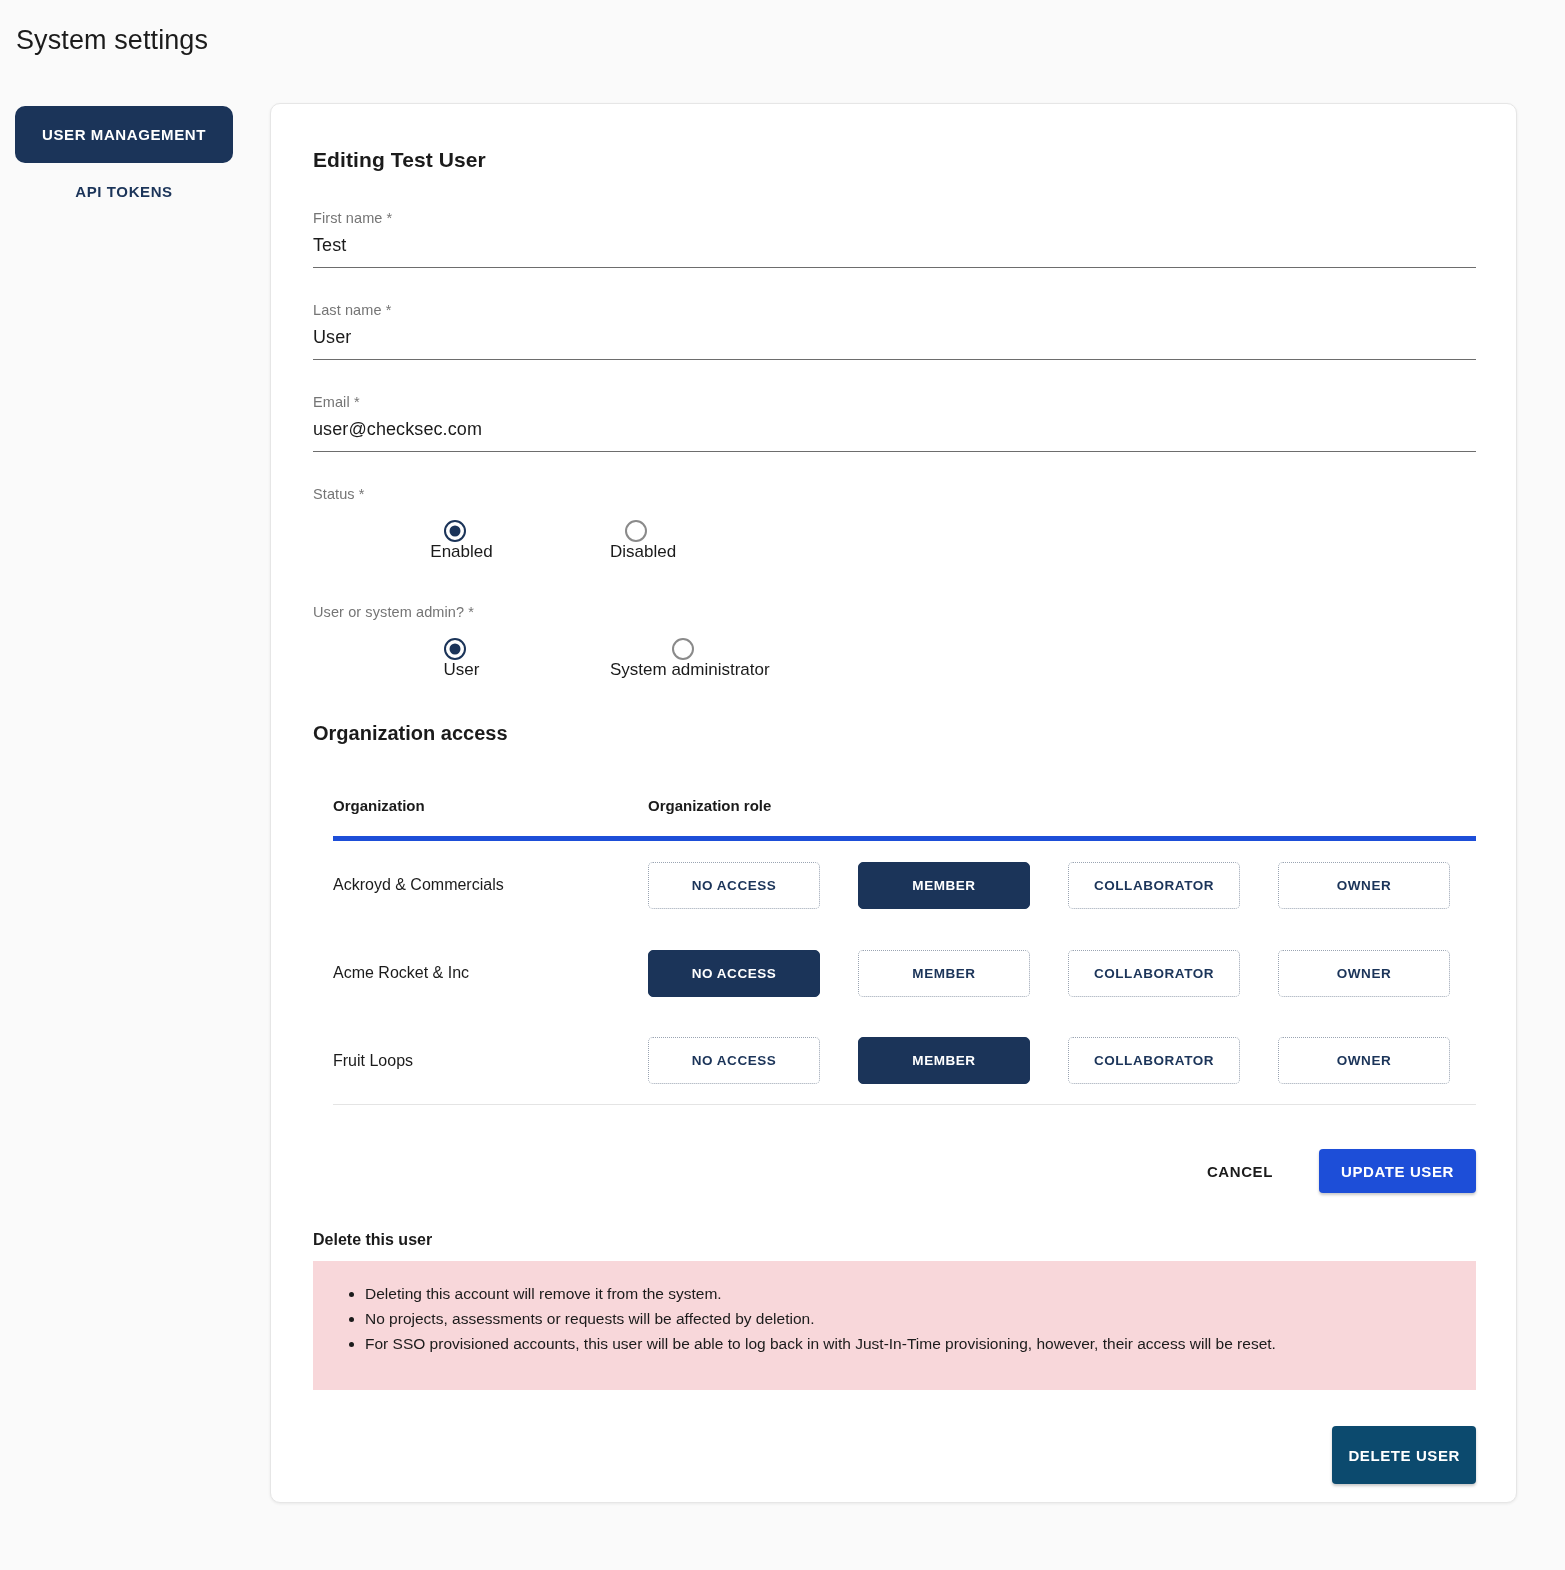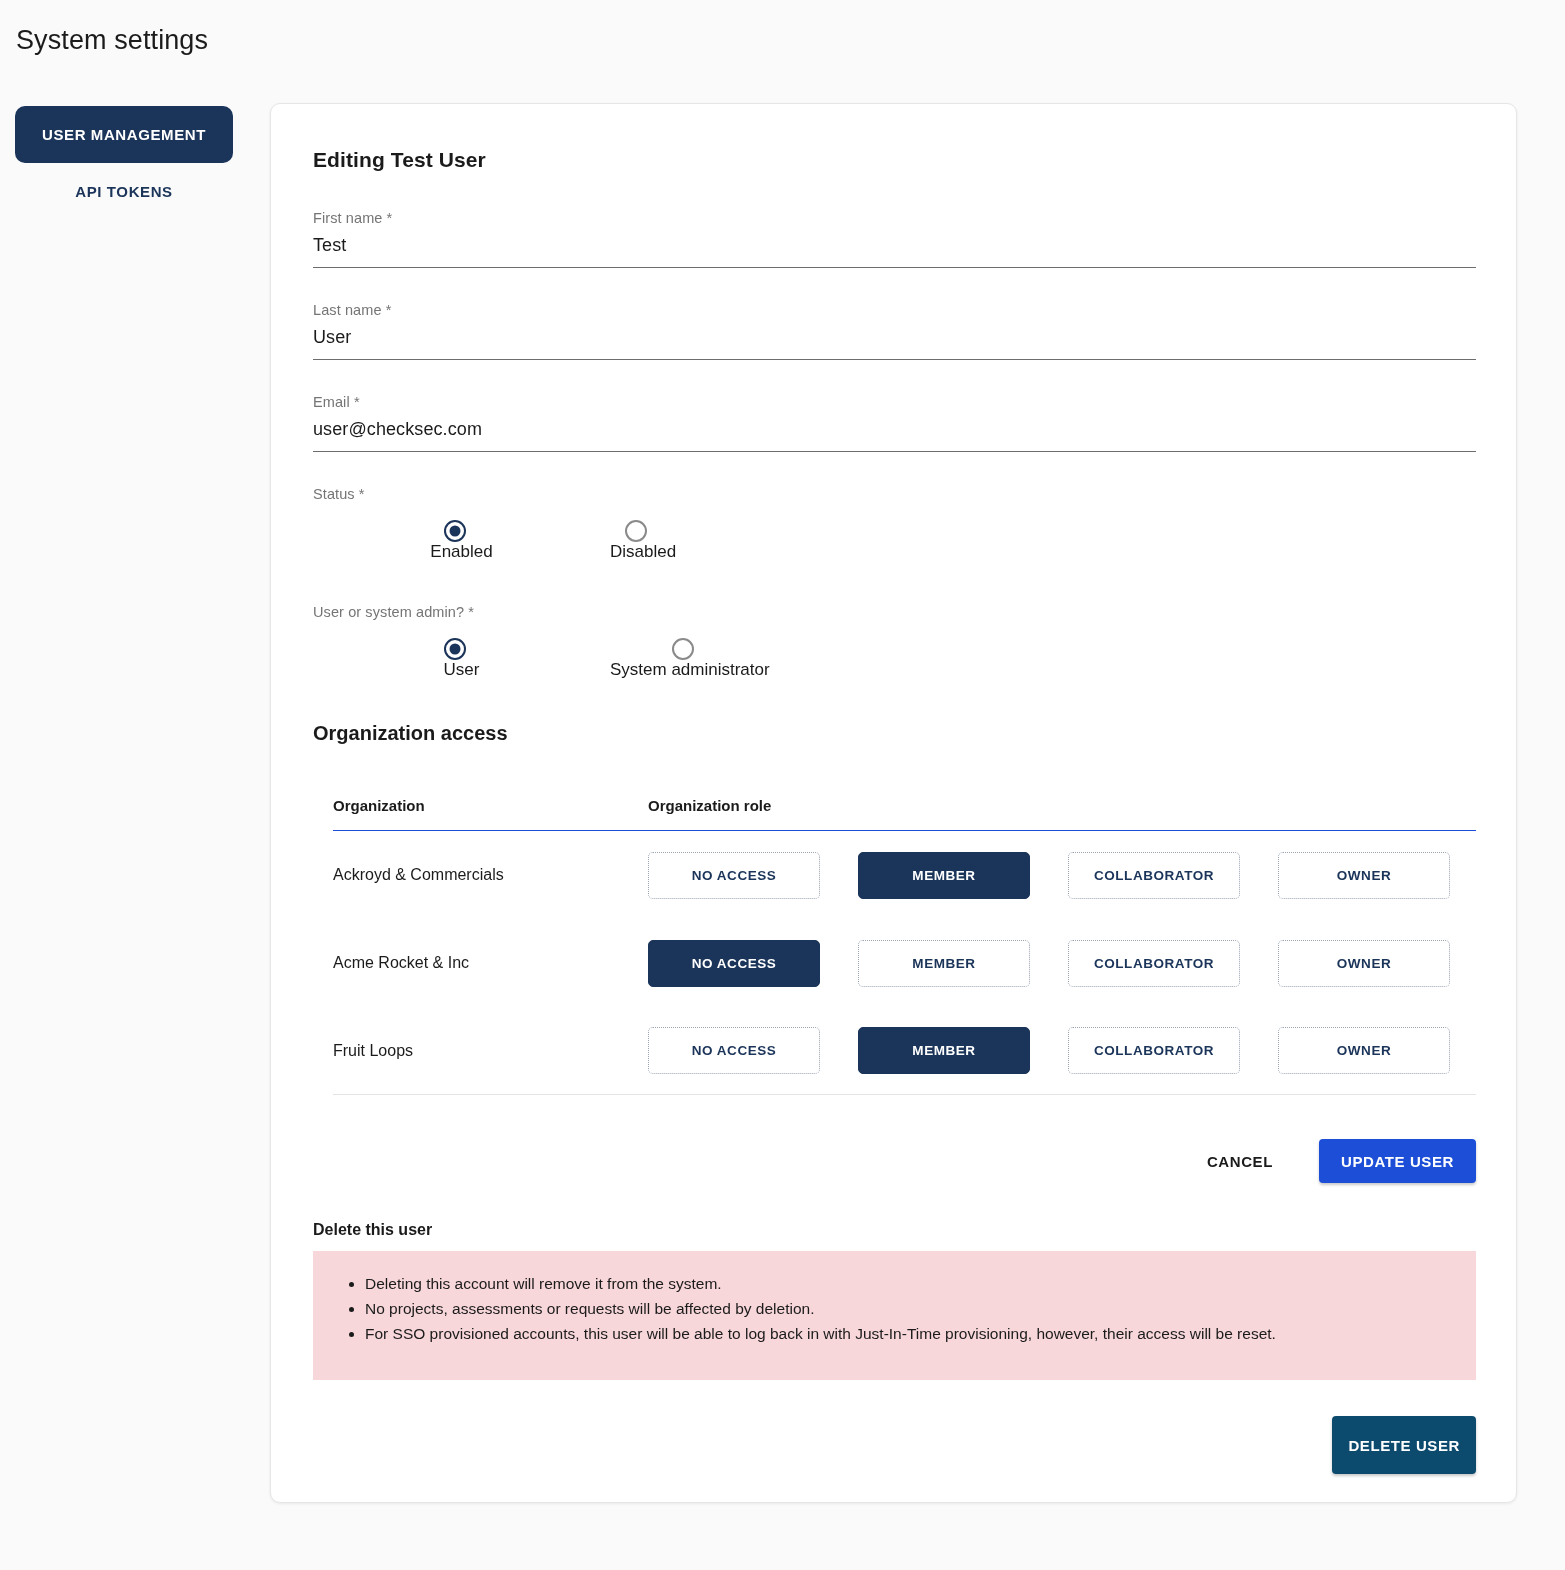--- a/index.html
+++ b/index.html
@@ -150,22 +150,22 @@
     margin: 0 0 52px 0;
   }
   .org-table {
     width: 1163px;
     margin: 0 auto;
     padding-left: 20px;
   }
   .org-head {
     display: flex;
     align-items: center;
-    padding-bottom: 16px;
-    border-bottom: 1px solid #1d4ed8;
+    padding-bottom: 22px;
+    border-bottom: 5px solid #1d4ed8;
   }
   .org-head .col-org { width: 315px; font-size: 15px; font-weight: 700; color: #1b1b1b; }
   .org-head .col-role { font-size: 15px; font-weight: 700; color: #1b1b1b; }
 
   .org-row {
     display: flex;
     align-items: center;
     height: 88px;
   }
   .org-row.last { border-bottom: 1px solid #e4e4e4; }

